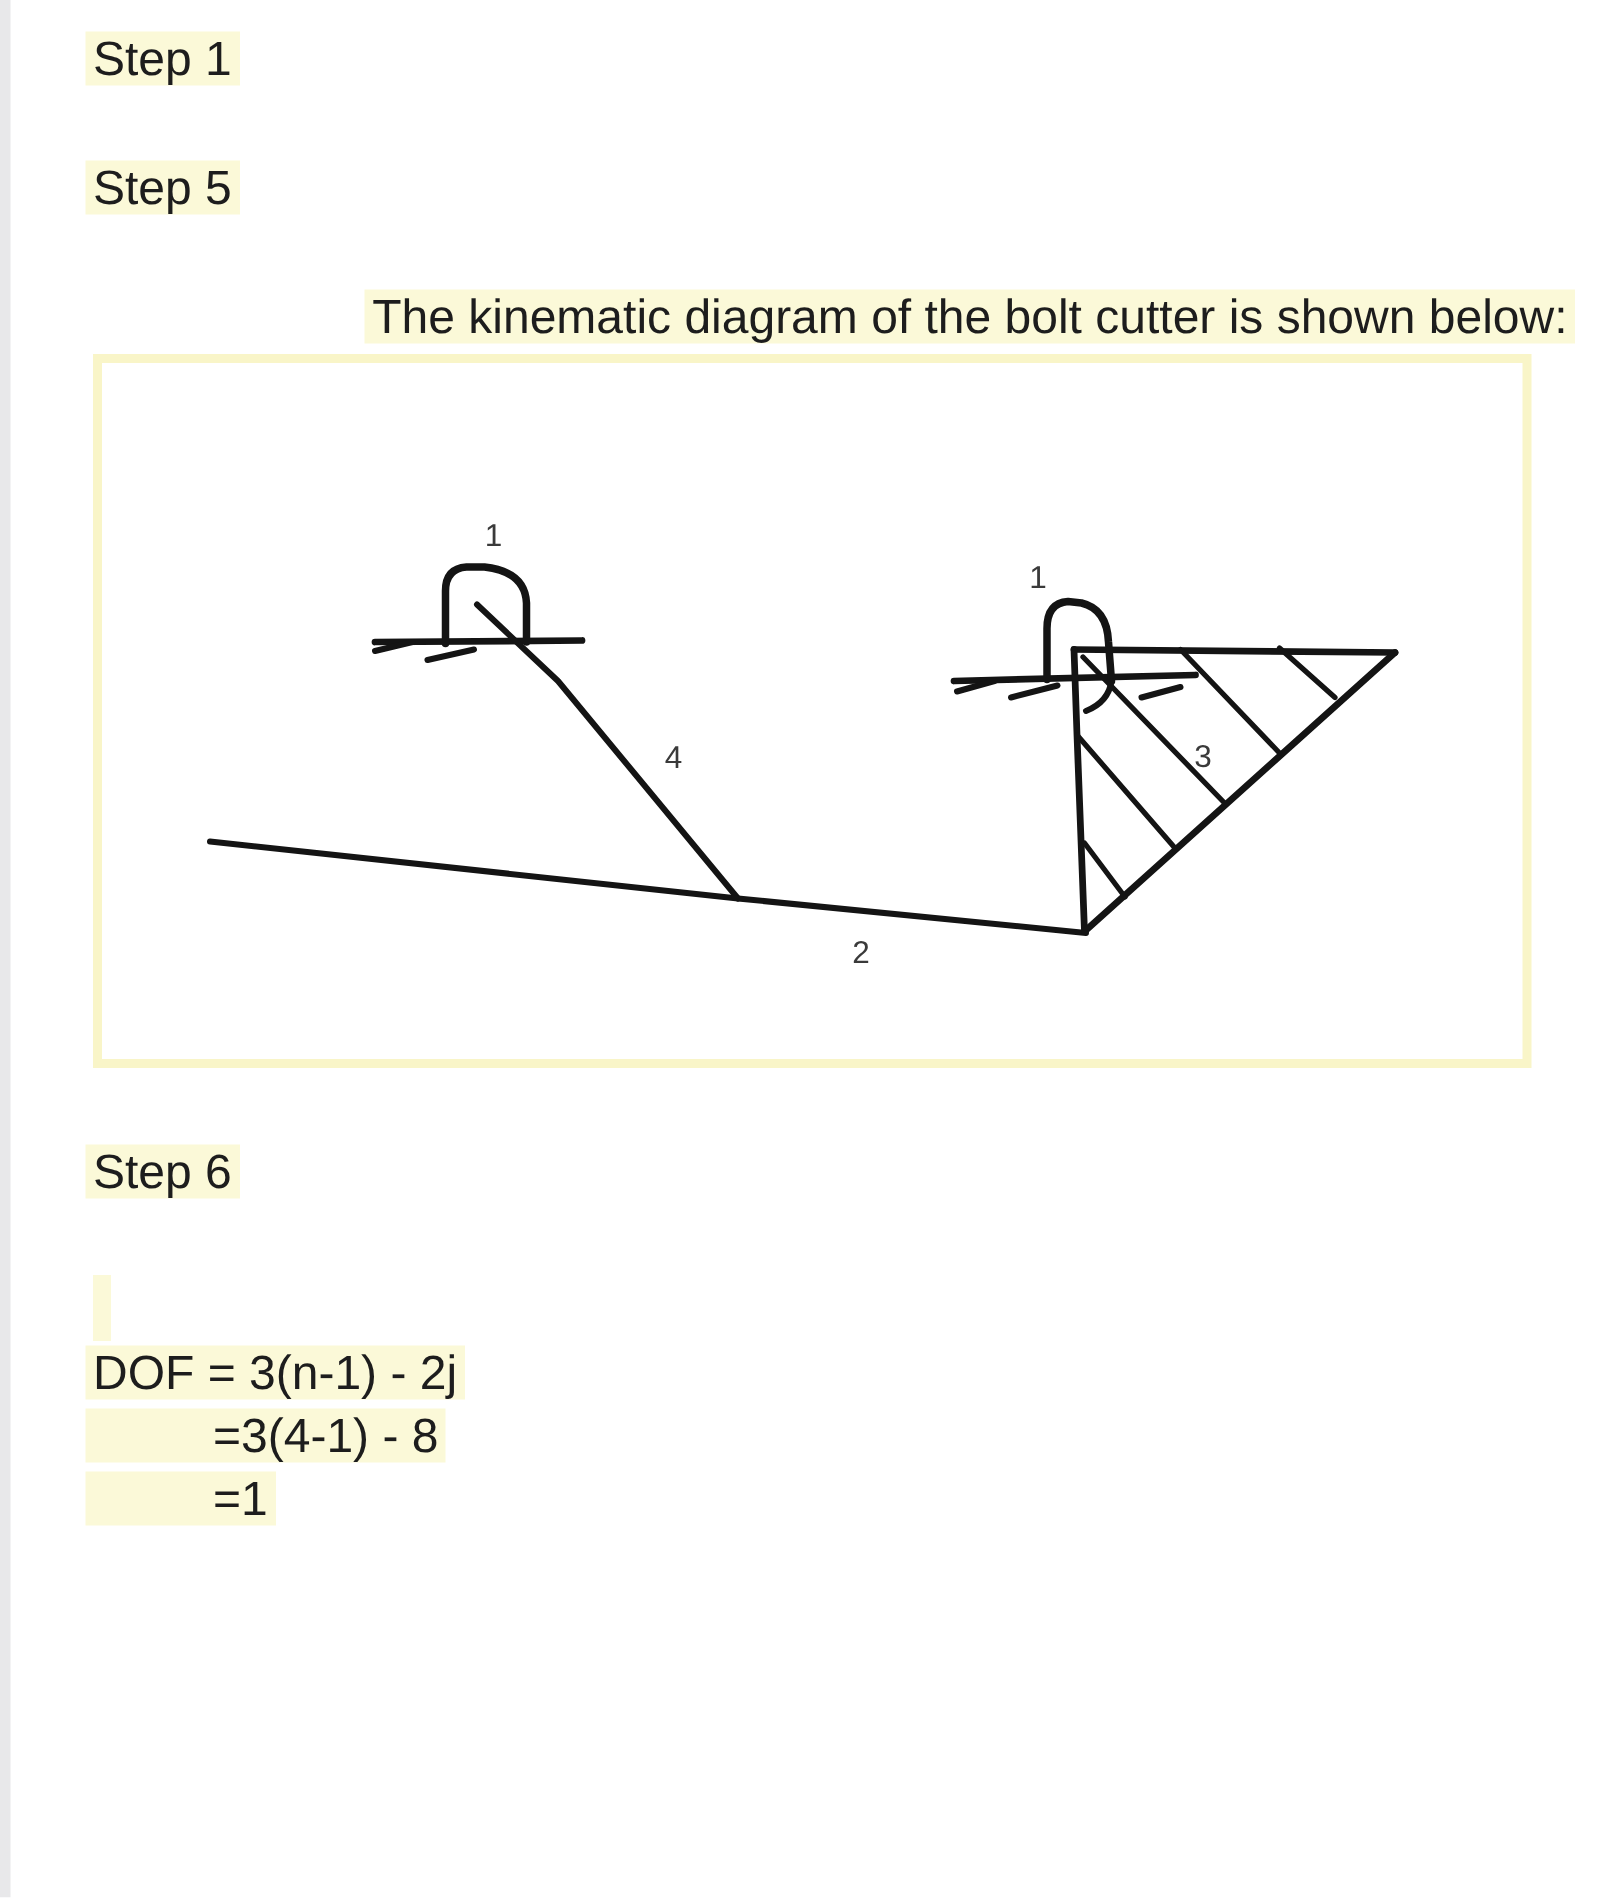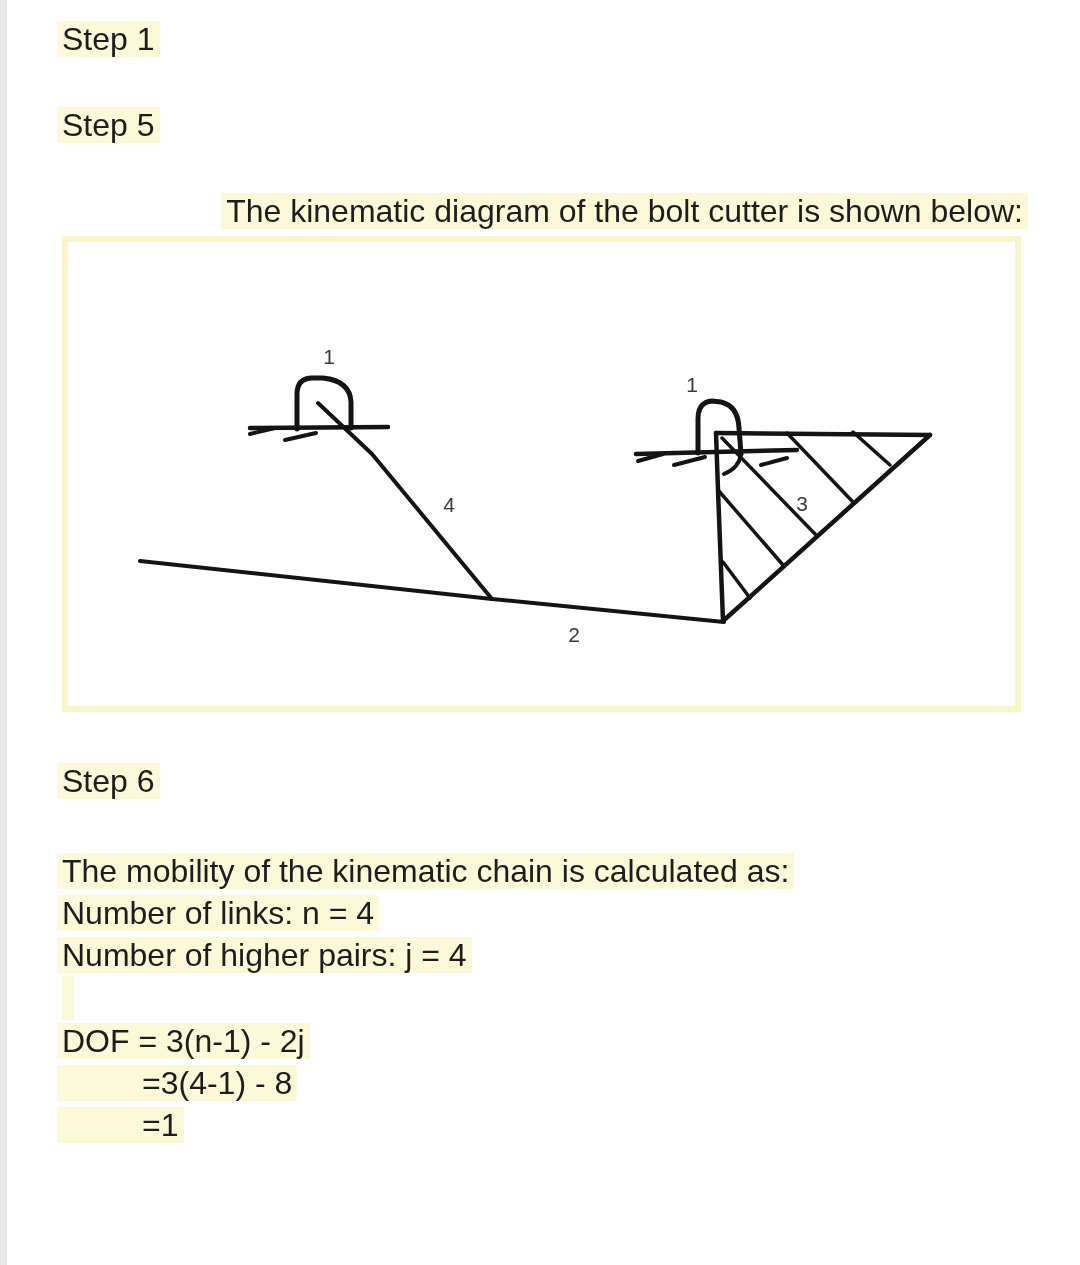--- a/index.html
+++ b/index.html
@@ -17,21 +17,21 @@
   }
   .page-edge {
     position: absolute;
     left: 0;
     top: 0;
     width: 7px;
     height: 1265px;
     background: #e8e8ea;
   }
   .content {
-    padding: 18px 52px 0 62px;
+    padding: 18px 30px 0 62px;
     font-size: 32px;
     line-height: 42px;
   }
   .para {
     margin: 0 0 44px 0;
   }
   .para.tight {
     margin-bottom: 4px;
     text-align: right;
   }
@@ -135,31 +135,20 @@
       <text x="381" y="270" text-anchor="middle">4</text>
       <text x="506" y="400" text-anchor="middle">2</text>
       <text x="734" y="269" text-anchor="middle">3</text>
     </svg>
   </div>
 
   <p class="para" style="margin-bottom:48px">
     <span class="hl">Step 6</span>
   </p>
 
-  <div class="block">
-    <div class="line">
-      <span class="hl">The mobility of the kinematic chain is calculated as:</span>
-    </div>
-    <div class="line">
-      <span class="hl">Number of links: n = 4</span>
-    </div>
-    <div class="line">
-      <span class="hl">Number of higher pairs: j = 4</span>
-    </div>
-  </div>
 
   <div class="eq-strip"></div>
 
   <div class="block">
     <div class="line">
       <span class="hl pre">DOF = 3(n-1) - 2j</span>
     </div>
     <div class="line">
       <span class="hl pre">         =3(4-1) - 8</span>
     </div>

